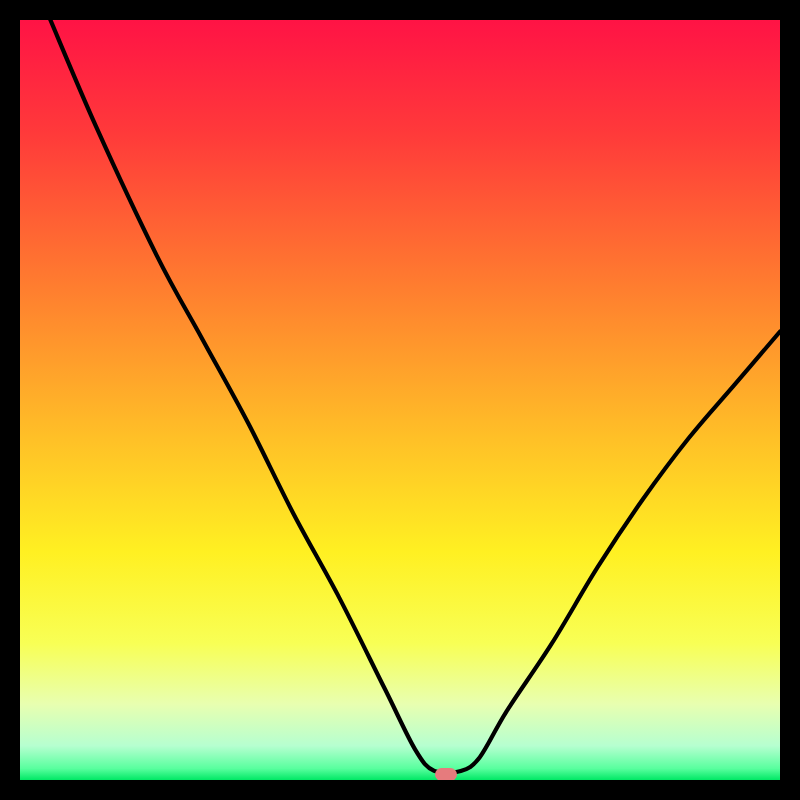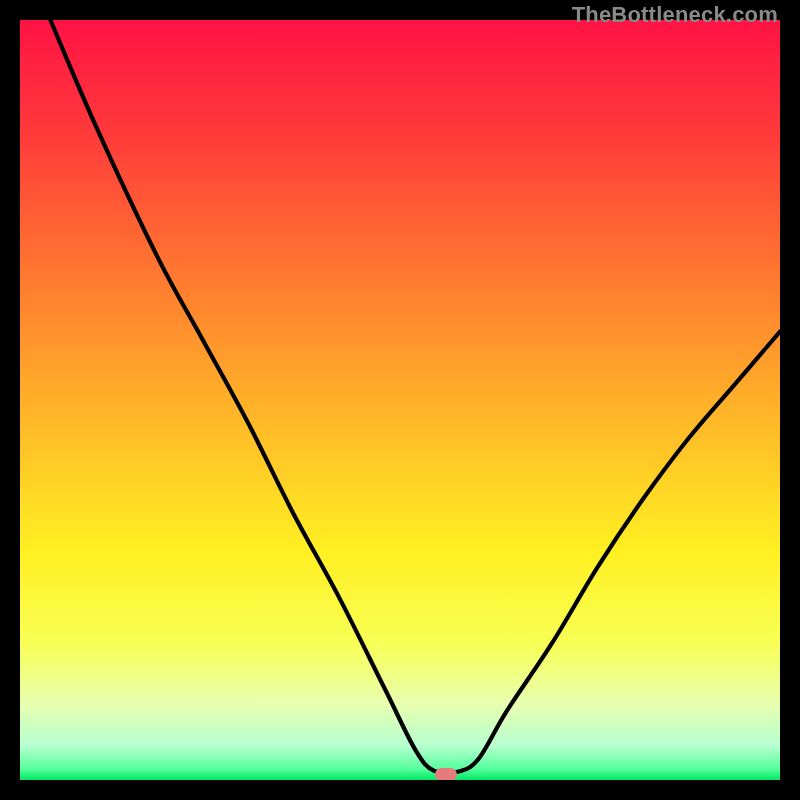--- a/index.html
+++ b/index.html
@@ -79,14 +79,13 @@
       <rect x="0" y="0" width="760" height="760" fill="url(#bg)"></rect>
     </svg>
 
     <svg class="curve-svg" viewBox="0 0 760 760" preserveAspectRatio="none">
       <path id="curve-path" d="M 30.4 0.0 C 38.0 17.7, 58.3 67.1, 76.0 106.4 C 93.7 145.7, 119.1 200.1, 136.8 235.6 C 154.5 271.1, 167.2 291.3, 182.4 319.2 C 197.6 347.1, 212.8 373.7, 228.0 402.8 C 243.2 431.9, 258.4 464.9, 273.6 494.0 C 288.8 523.1, 304.0 548.5, 319.2 577.6 C 334.4 606.7, 352.1 643.5, 364.8 668.8 C 377.5 694.1, 387.0 715.9, 395.2 729.6 C 403.4 743.3, 406.6 747.3, 414.2 750.9 C 421.8 754.4, 433.2 753.2, 440.8 750.9 C 448.4 748.6, 452.2 747.1, 459.8 737.2 C 467.4 727.3, 474.4 710.6, 486.4 691.6 C 498.4 672.6, 516.8 647.3, 532.0 623.2 C 547.2 599.1, 562.4 571.3, 577.6 547.2 C 592.8 523.1, 608.0 500.3, 623.2 478.8 C 638.4 457.3, 653.6 437.0, 668.8 418.0 C 684.0 399.0, 699.2 382.5, 714.4 364.8 C 729.6 347.1, 752.4 320.5, 760.0 311.6" fill="none" stroke="#000" stroke-width="4.2" stroke-linejoin="round" stroke-linecap="round"></path>
     </svg>
 
     <div class="marker" id="marker" style="left: 414.6px; top: 747.92px; background: rgb(230, 123, 125);"></div>
   </div>
 
-  <div class="watermark">TheBottleneck.com</div>
 </div>
 
 </body></html>

